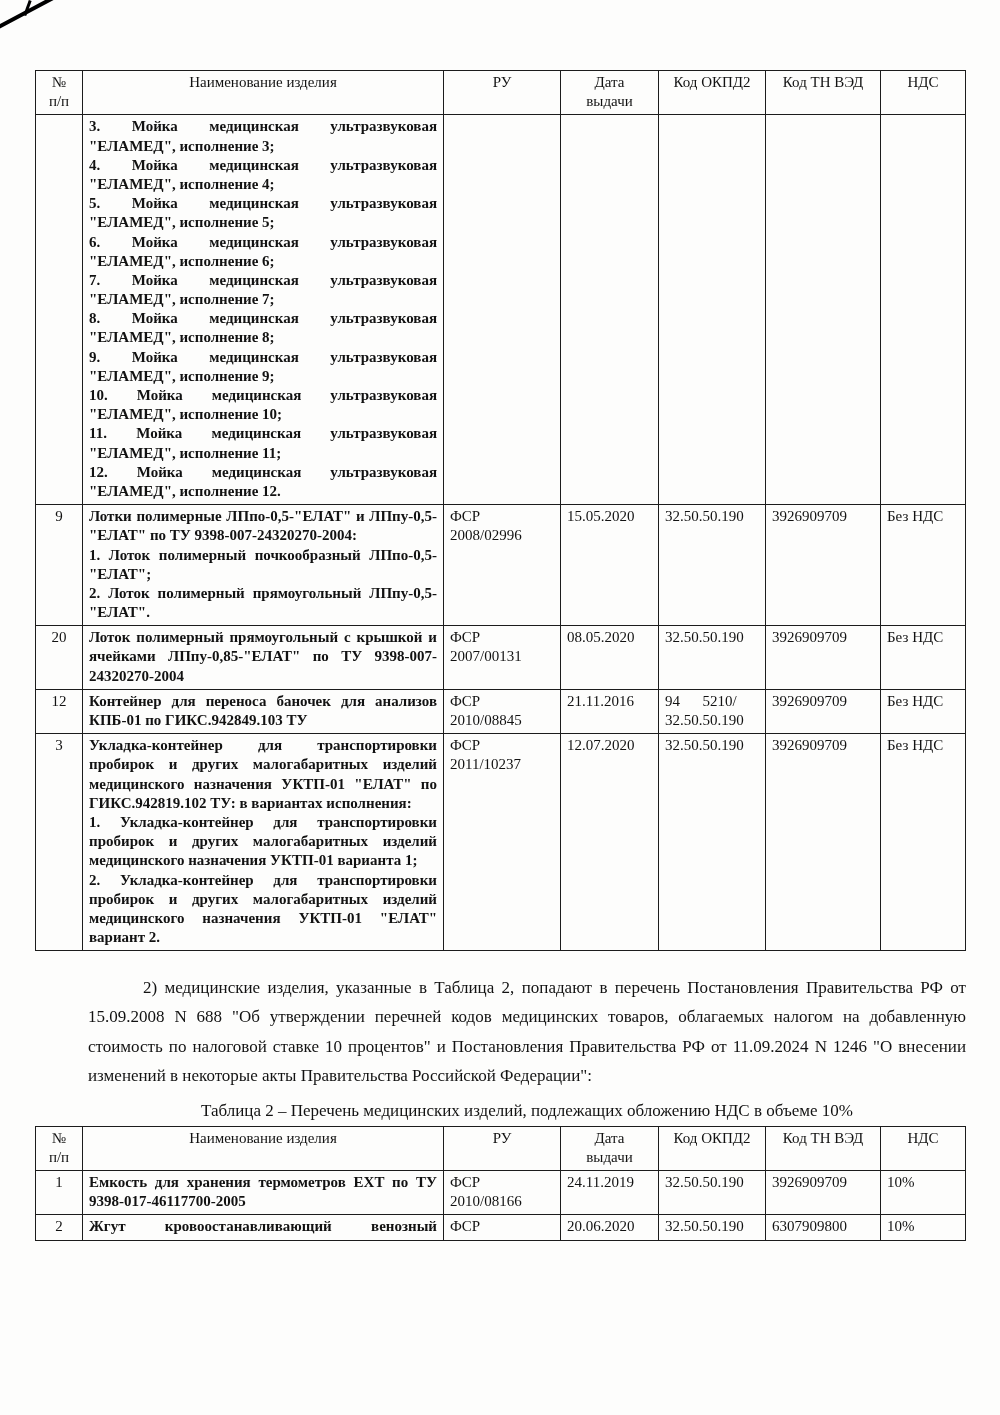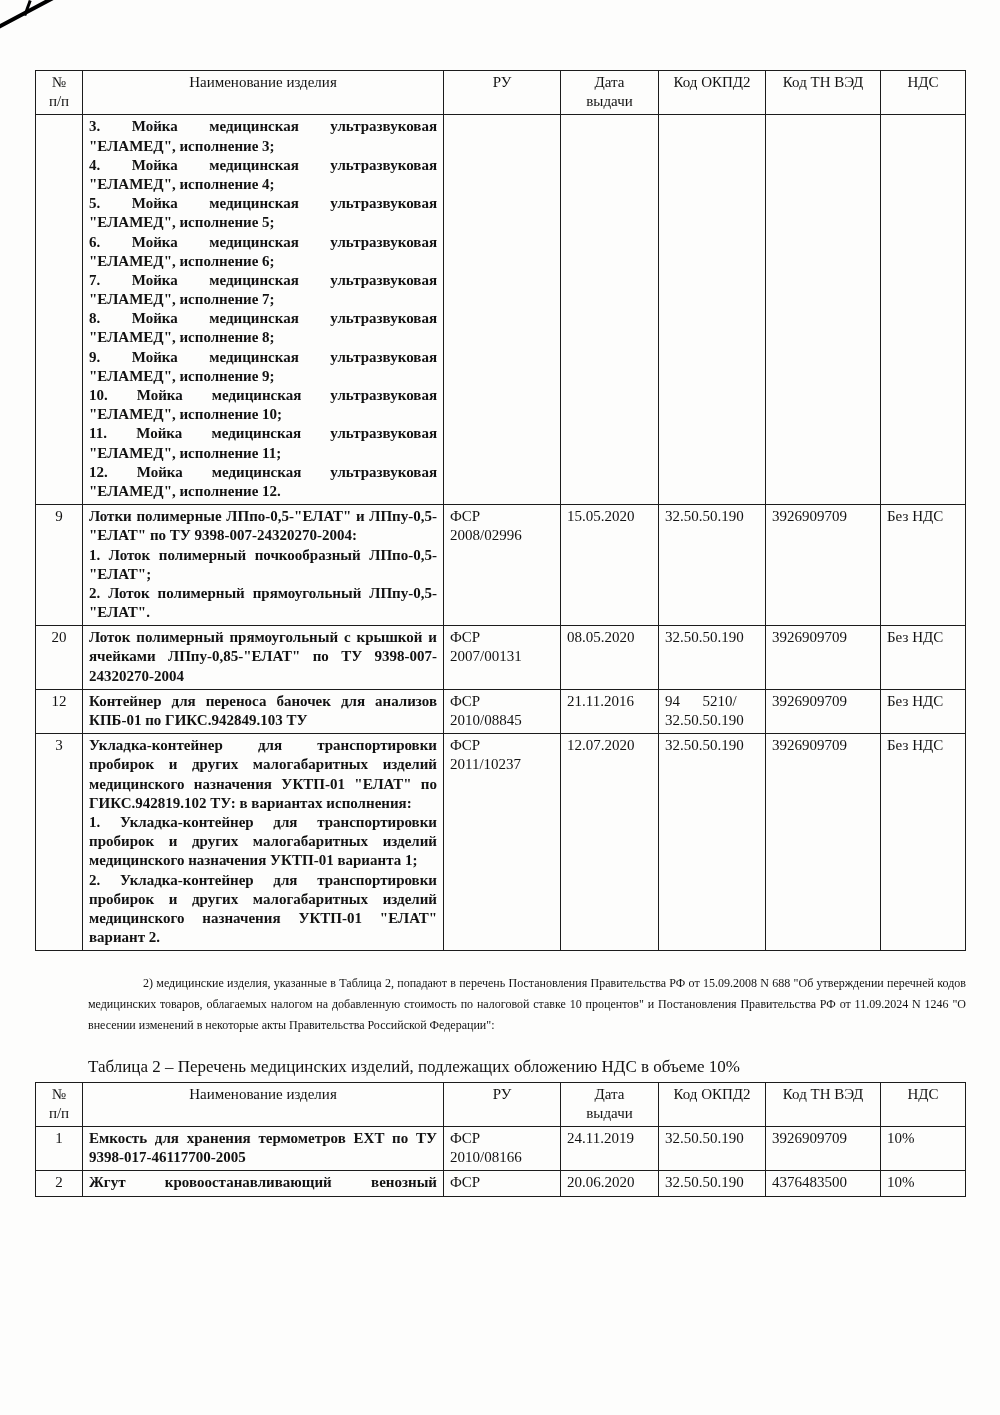--- a/index.html
+++ b/index.html
@@ -35,28 +35,28 @@
     white-space:pre-wrap;
     font-weight:normal;
   }
   th { text-align:center; vertical-align:top; padding-top:2px; }
   td.c-num { text-align:center; }
   td.c-name { text-align:justify;font-weight:bold; }
   td.c-okpd.justify { text-align:justify; }
   td.force-justify { text-align:justify; text-align-last:justify; }
 
   .body-text {
-    margin:22px 0 19px 53px; width:878px;
-    font-size:12px; line-height:1.72;
+    margin:22px 0 8px 53px; width:878px;
+    font-size:17px; line-height:1.72;
     text-align:justify; text-indent:55px;
   }
   .table2-caption {
     margin:2px 0 2px 53px; width:878px;
     font-size:17px; line-height:1.5;
-    text-align:left;
+    text-align:center;
   }
 </style>
 </head>
 <body>
 
 <div class="page">
   <div class="scan-artifact"></div>
   <div class="scan-artifact2"></div>
 
   <div class="content">
@@ -188,20 +188,20 @@
           <td class="c-okpd">32.50.50.190</td>
           <td class="c-tnved">3926909709</td>
           <td class="c-nds">10%</td>
         </tr>
         <tr>
           <td class="c-num">2</td>
           <td class="c-name force-justify">Жгут кровоостанавливающий венозный</td>
           <td class="c-ru">ФСР</td>
           <td class="c-date">20.06.2020</td>
           <td class="c-okpd">32.50.50.190</td>
-          <td class="c-tnved">4376483500</td>
+          <td class="c-tnved">6307909800</td>
           <td class="c-nds">10%</td>
         </tr>
       </tbody>
     </table>
 
   </div>
 </div>
 
 </body></html>

